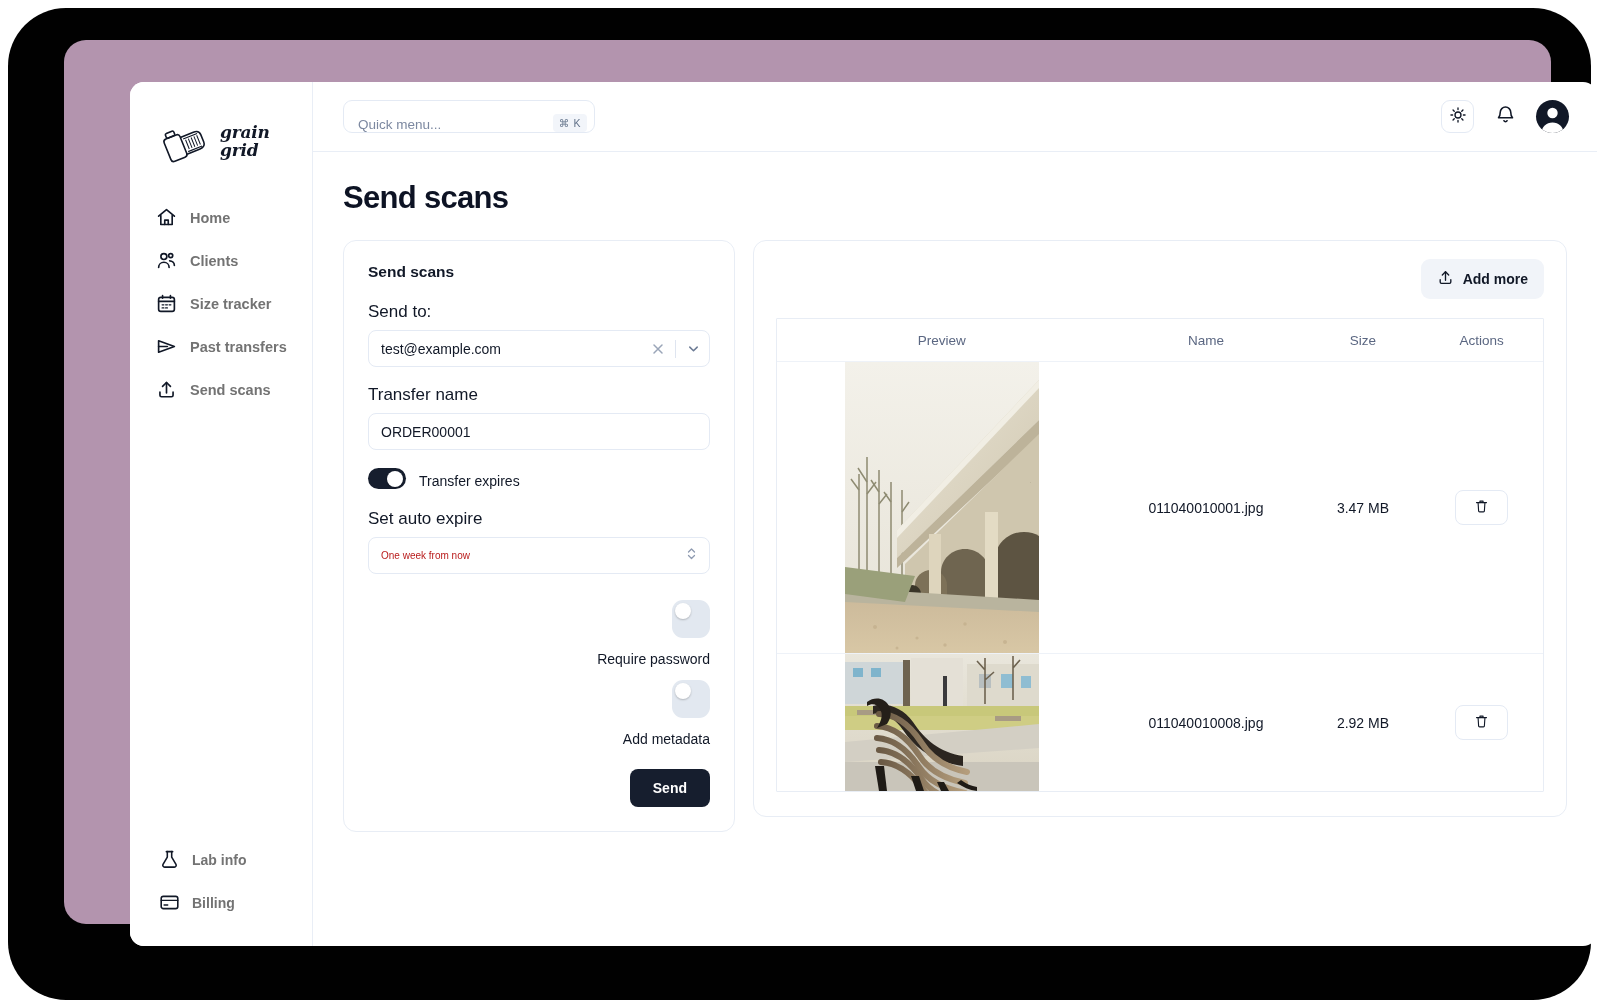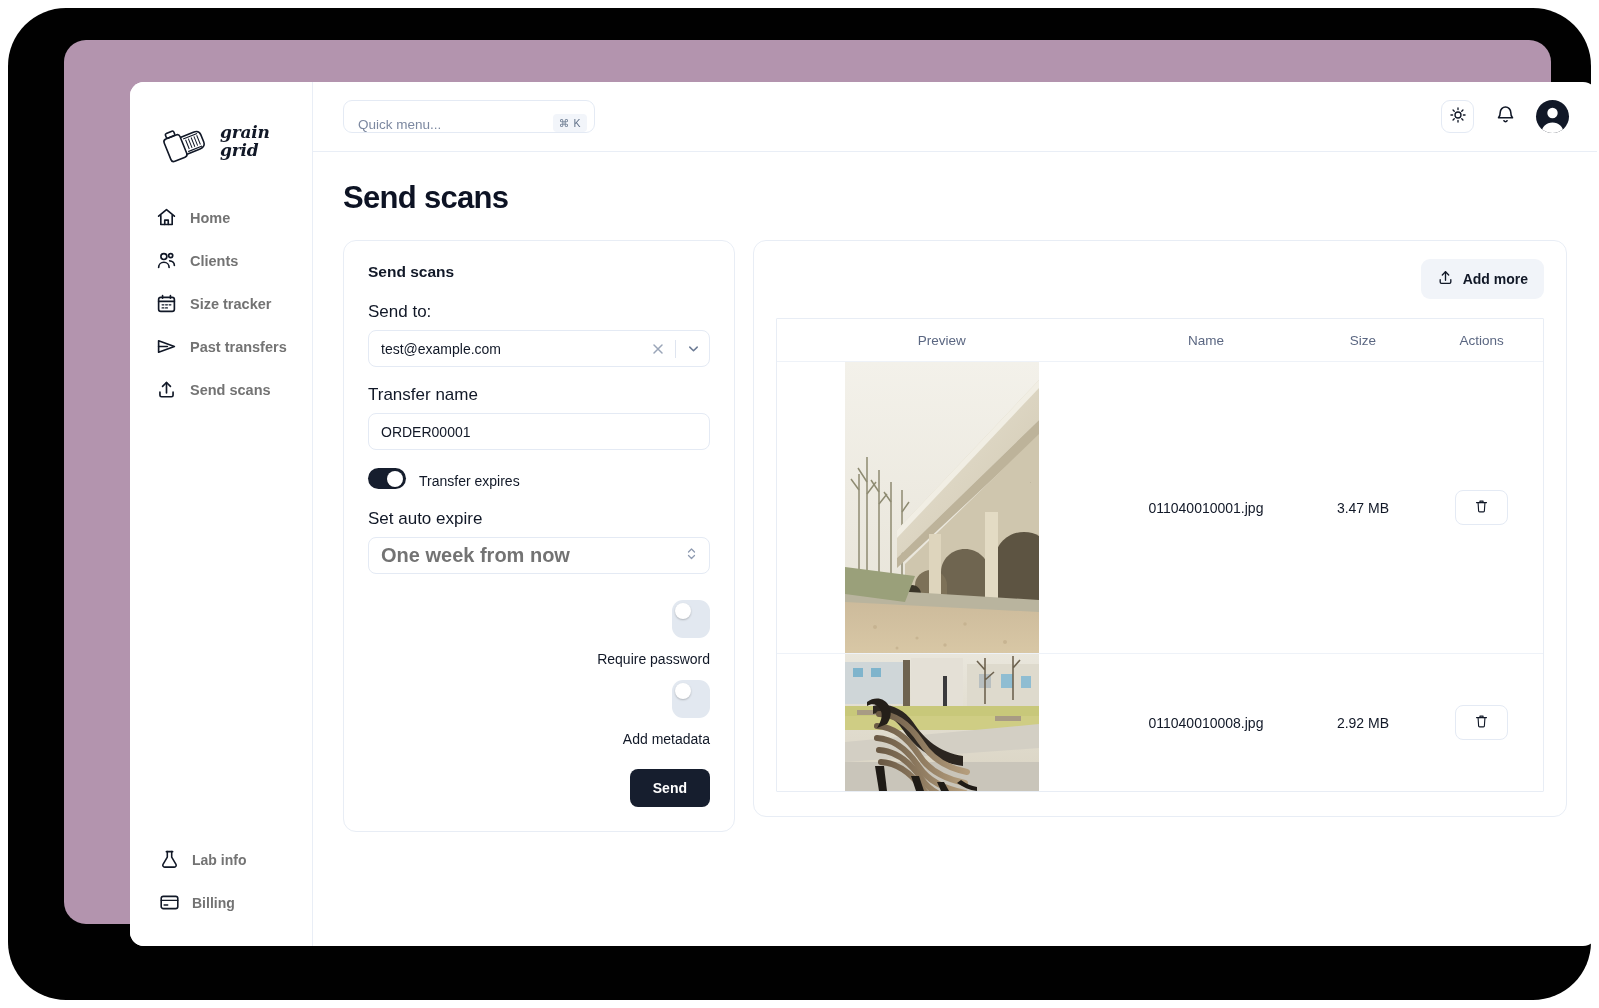--- a/index.html
+++ b/index.html
@@ -210,21 +210,21 @@
 
   .select-shell {
     height: 37px;
     border: 1px solid #e4eaf4;
     border-radius: 8px;
     display: flex; align-items: center;
     padding: 0 12px;
     background: #fff;
     cursor: pointer;
   }
-  .select-value { flex: 1 1 auto; font-size: 20px; color: #737373; font-weight: bold; }
+  .select-value { flex: 1 1 auto; font-size: 10px; color: #b91c1c; }
   .gap-lg { height: 26px; }
   .toggle-row.tight { margin: 0 0 13px 0; flex-direction: column; }
   .switch-label.plain { font-weight: 400; }
 
   .send-row { display: flex; justify-content: flex-end; margin-top: 22px; }
   .send-btn {
     background: #161e2e; color: #fff;
     font-size: 14px; font-weight: 600;
     border: none; border-radius: 8px;
     padding: 11px 23px;

